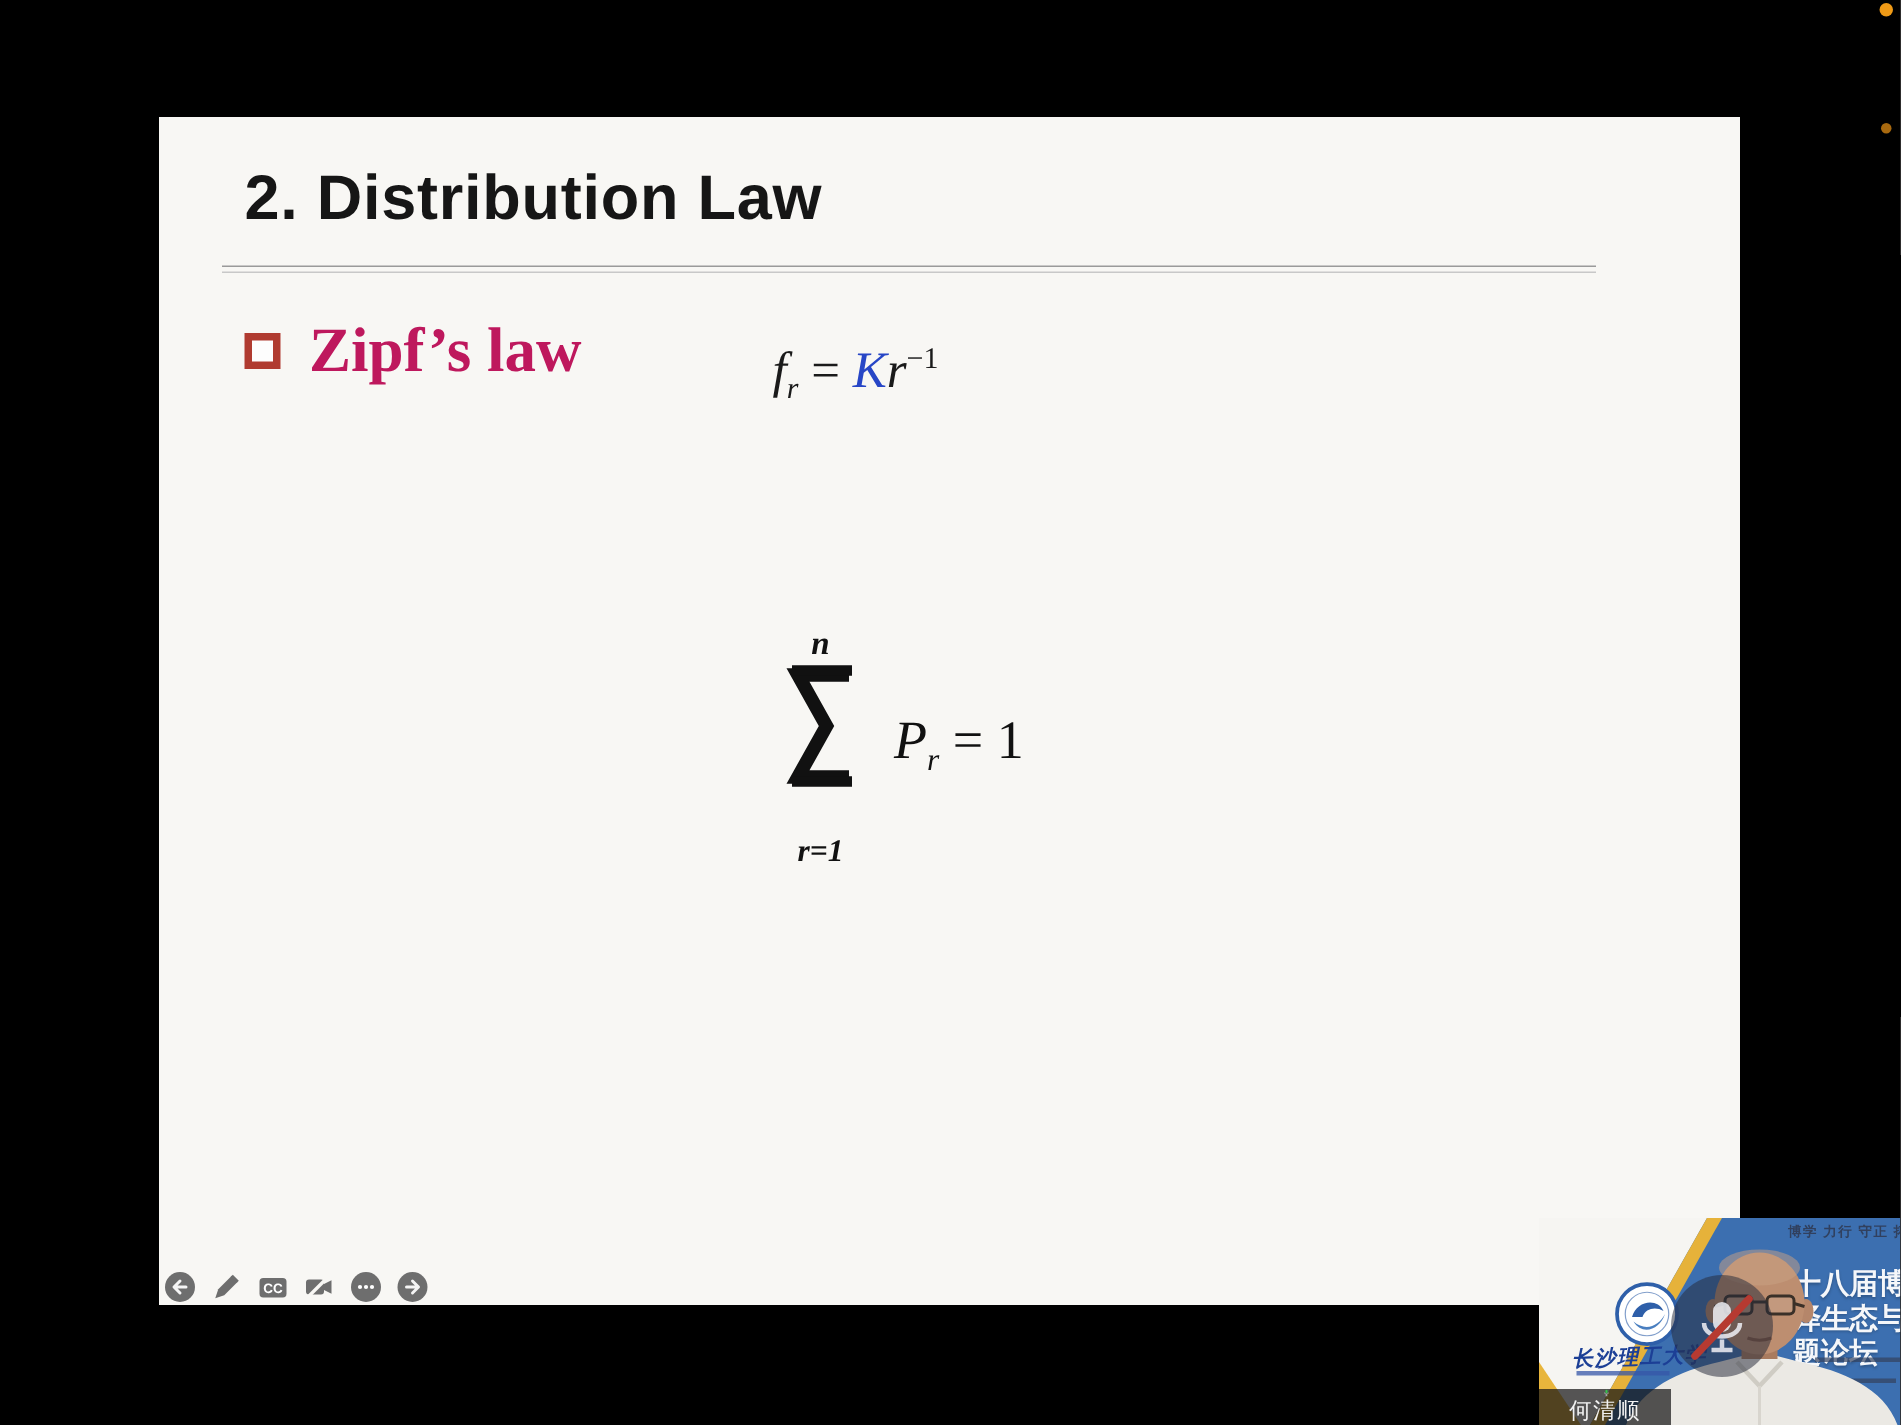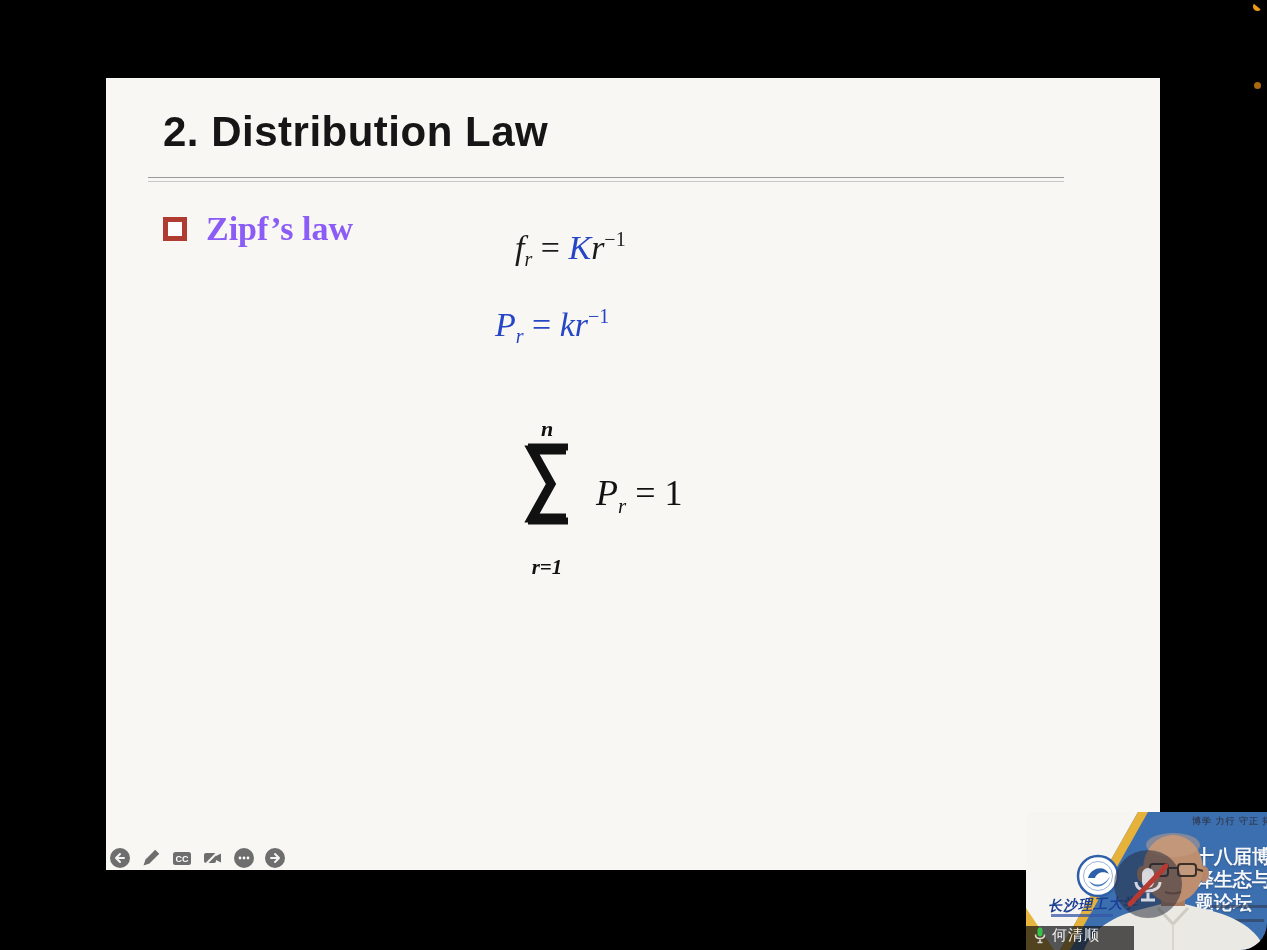--- a/index.html
+++ b/index.html
@@ -1,27 +1,27 @@
 <!DOCTYPE html>
 <html><head>
 <meta charset="utf-8">
 <style>
   html,body{margin:0;padding:0;background:#000;}
   .stage{position:relative;width:1267px;height:950px;background:#000;overflow:hidden;
-         font-family:"Liberation Sans",sans-serif;border-radius:27px;}
+         font-family:"Liberation Sans",sans-serif;}
 
   
   .slide{position:absolute;left:106px;top:78px;width:1054px;height:792px;background:#f8f7f4;}
   .slide-title{position:absolute;left:57px;top:30px;font-size:42px;font-weight:600;color:#161616;
                letter-spacing:.5px;}
   .title-rule{position:absolute;left:42px;top:99px;width:916px;height:3px;
               border-top:1px solid #9a9a9a;border-bottom:1px solid #c8c8c8;}
   .bullet-row{position:absolute;left:57px;top:132px;display:flex;align-items:center;}
   .bullet-square{width:14px;height:14px;border:5px solid #b03b30;background:#fdfdfd;margin-right:19px;}
-  .bullet-label{font-family:"Liberation Serif",serif;font-weight:bold;font-size:34px;color:#8b5cf6;}
+  .bullet-label{font-family:"Liberation Serif",serif;font-weight:bold;font-size:42px;color:#be185d;}
 
   .formula{position:absolute;font-family:"Liberation Serif",serif;font-size:34px;color:#1a1a1a;
            white-space:nowrap;}
   .formula i{font-style:italic;}
   .fsub{font-size:20px;font-style:italic;vertical-align:-7px;}
   .fsup{font-size:20px;vertical-align:13px;}
   .blue{color:#2746c6;}
   .f1{left:391px;top:150px;margin-left:18px;}
   .f2{left:389px;top:227px;}
 
@@ -64,22 +64,22 @@
   .uni-sub{position:absolute;left:25px;top:102px;width:62px;height:3px;background:#3556a8;opacity:.75;}
   .pip-motto{position:absolute;left:166px;top:3px;font-size:9px;font-weight:bold;color:#2f3950;
              opacity:.85;letter-spacing:1px;white-space:nowrap;}
   .banner-text{position:absolute;left:169px;top:33px;font-size:19px;font-weight:bold;color:#f5f7fa;
                line-height:23px;text-shadow:0 1px 2px rgba(0,0,0,.25);white-space:nowrap;}
   .fineprint{position:absolute;background:#33415e;opacity:.7;height:3px;}
   .fp1{left:184px;top:93px;width:58px;}
   .fp2{left:190px;top:107px;width:48px;}
   .person-svg{position:absolute;left:0;top:0;}
   .mute-wm{position:absolute;left:86px;top:36px;}
-  .name-tag{position:absolute;left:0;bottom:0;width:108px;height:24px;background:rgba(22,22,22,.72);
-            display:flex;}
+  .name-tag{position:absolute;left:0;bottom:0;width:88px;height:24px;background:rgba(22,22,22,.72);
+            display:flex;align-items:center;flex-direction:column;}
   .name-tag .mic{margin:0 5px 0 7px;}
   .name-text{color:#f2f2f2;font-size:15px;letter-spacing:1px;}
 </style>
 </head>
 <body>
 
 <div class="stage">
 
   <div class="slide">
 
@@ -90,25 +90,20 @@
       <div class="bullet-square"></div>
       <div class="bullet-label">Zipf’s law</div>
     </div>
 
     <div class="formula f1">
       <i>f</i><span class="fsub">r</span>
       <span>=</span>
       <i class="blue">K</i><i>r</i><span class="fsup">−1</span>
     </div>
 
-    <div class="formula f2 blue">
-      <i>P</i><span class="fsub">r</span>
-      <span>=</span>
-      <i>k</i><i>r</i><span class="fsup">−1</span>
-    </div>
 
 
     <div class="sum-block">
       <div class="sigma-col">
         <span class="sum-upper">n</span>
         <svg class="sigma-svg" width="46" height="84" viewBox="0 0 46 84">
           <path d="M42 8 H8 L27 42 L8 76 H42" fill="none" stroke="#111" stroke-width="9"></path>
           <path d="M4 5 H44 M4 79 H44" stroke="#111" stroke-width="7"></path>
         </svg>
         <span class="sum-lower">r=1</span>

